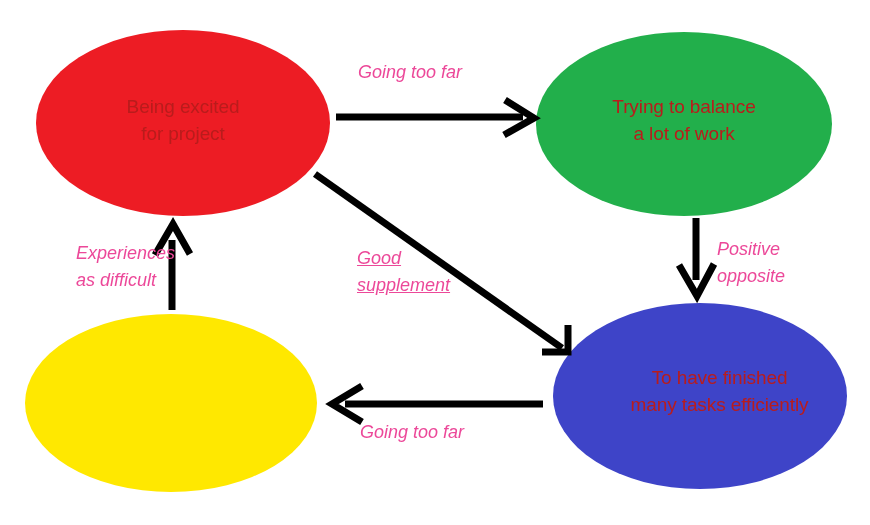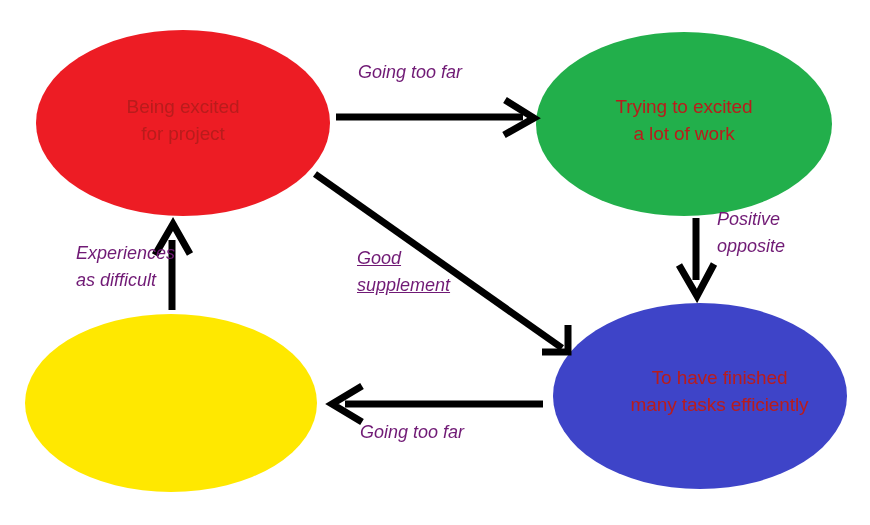--- a/index.html
+++ b/index.html
@@ -29,37 +29,37 @@
     font-family: "Liberation Sans", sans-serif;
     font-size: 19px;
     line-height: 27px;
     font-weight: 400;
     letter-spacing: -0.1px;
     white-space: pre-line;
     pointer-events: none;
   }
   .edge-label {
     position: absolute;
-    color: #701a75;
+    color: #ec4899;
     font-family: "Liberation Sans", sans-serif;
     font-size: 18px;
     line-height: 27px;
     font-style: italic;
     font-weight: 400;
     white-space: pre-line;
   }
   
   #label-red      { left: 36px;  top: 93px;  width: 294px; }
   #label-green    { left: 536px; top: 93px;  width: 296px; }
   #label-blue     { left: 572px; top: 364px; width: 295px; }
   #label-yellow   { left: 25px;  top: 360px; width: 293px; }
 
   
   #label-going-too-far-top     { left: 358px; top: 59px;  width: 180px; }
-  #label-positive-opposite     { left: 717px; top: 206px; width: 130px; }
+  #label-positive-opposite     { left: 717px; top: 236px; width: 130px; }
   #label-going-too-far-bottom  { left: 360px; top: 419px; width: 180px; }
   #label-experiences-difficult { left: 44px;  top: 240px; width: 150px; margin-left: 32px; }
   #label-good-supplement       { left: 357px; top: 245px; width: 140px; text-decoration: underline; }
 </style>
 </head>
 <body>
 
 <div id="canvas">
 
   <svg id="diagram-svg" viewBox="0 0 870 525">
@@ -95,21 +95,21 @@
     <g>
       <line x1="315" y1="174" x2="562" y2="348" stroke="#000000" stroke-width="7" stroke-linecap="butt"></line>
       <polyline points="542,352 568,352 568,325" fill="none" stroke="#000000" stroke-width="7" stroke-linejoin="miter" stroke-linecap="butt"></polyline>
     </g>
 
   </svg>
 
   <div class="node-label" id="label-red">Being excited
 for project</div>
 
-  <div class="node-label" id="label-green">Trying to excited
+  <div class="node-label" id="label-green">Trying to balance
 a lot of work</div>
 
   <div class="node-label" id="label-blue">To have finished
 many tasks efficiently</div>
 
 
   <div class="edge-label" id="label-going-too-far-top">Going too far</div>
 
   <div class="edge-label" id="label-positive-opposite">Positive
 opposite</div>

